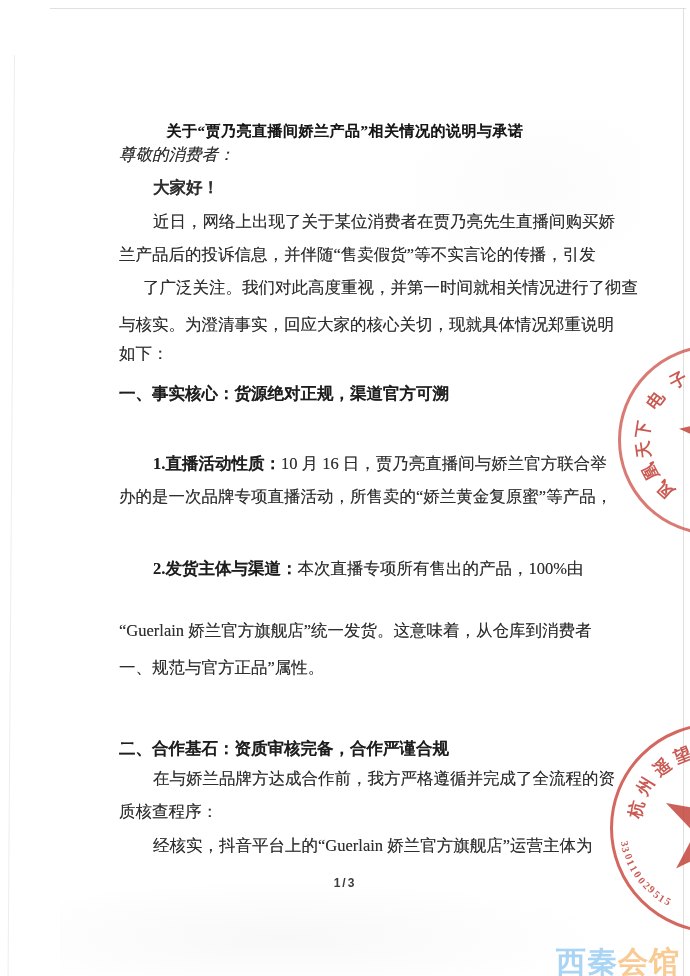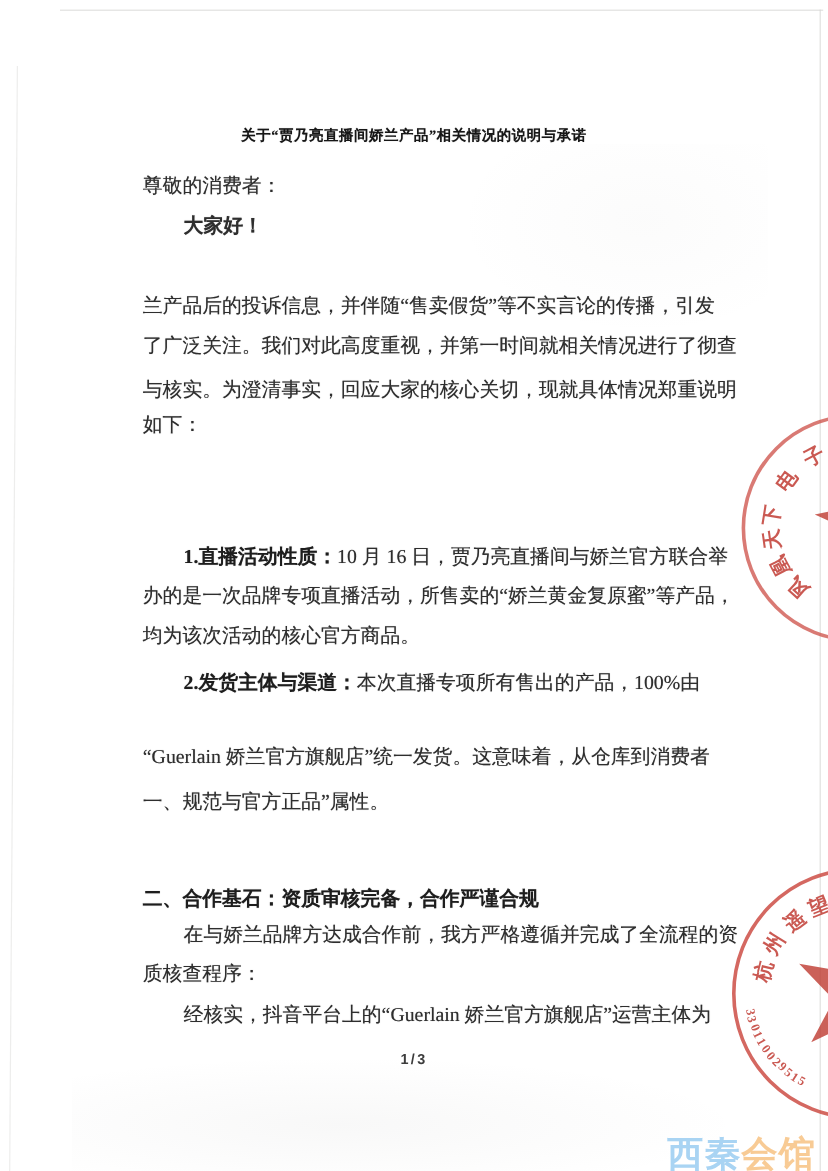--- a/index.html
+++ b/index.html
@@ -15,21 +15,21 @@
   
   .smudge{position:absolute;pointer-events:none;}
   .smudge.s1{left:60px;top:880px;width:560px;height:96px;
     background:radial-gradient(ellipse at 40% 60%, rgba(120,120,118,.05), rgba(0,0,0,0) 70%);}
   .smudge.s2{left:380px;top:120px;width:260px;height:160px;
     background:radial-gradient(ellipse at 60% 40%, rgba(140,140,138,.03), rgba(0,0,0,0) 70%);}
   
   .t{position:absolute;font-size:16.5px;line-height:33px;white-space:pre;
      text-shadow:0 0 .6px rgba(46,46,46,.55);}
   .b{font-weight:bold;color:#1d1d1d;}
-  #title{left:0;top:97px;width:690px;text-align:center;font-size:12px;
+  #title{left:0;top:115px;width:690px;text-align:center;font-size:15px;
      font-weight:bold;letter-spacing:.5px;color:#161616;}
   .m0{left:119px;}  
   .m1{left:153px;}  
   #footer-page{
     position:absolute;left:0;top:876px;width:690px;text-align:center;
     font-family:"Liberation Sans","DejaVu Sans",sans-serif;
     font-size:12px;font-weight:bold;letter-spacing:2px;color:#3c3c3c;}
   
   .stamp-circle{position:absolute;border-radius:50%;border:3.5px solid rgba(201,66,57,.7);}
   #stamp1-circle{left:618px;top:345px;width:184px;height:184px;}
@@ -54,32 +54,33 @@
 
   <div class="edge" style="left:50px;top:8px;width:636px;height:1px;"></div>
   <div class="edge soft" style="left:14px;top:55px;width:1px;height:921px;transform:rotate(.4deg);transform-origin:top;"></div>
   <div class="edge" style="left:683px;top:8px;width:1px;height:968px;"></div>
 
   <div class="smudge s1"></div>
   <div class="smudge s2"></div>
 
   <div id="title" class="t">关于“贾乃亮直播间娇兰产品”相关情况的说明与承诺</div>
 
-  <div class="t m0" style="top:138px;">尊敬的消费者：</div>
+  <div class="t m0" style="top:138px;font-style:italic;">尊敬的消费者：</div>
   <div class="t m1" style="top:171px;font-weight:bold;">大家好！</div>
 
+  <div class="t m1" style="top:205px;">近日，网络上出现了关于某位消费者在贾乃亮先生直播间购买娇</div>
   <div class="t m0" style="top:238px;">兰产品后的投诉信息，并伴随“售卖假货”等不实言论的传播，引发</div>
-  <div class="t m0" style="top:271px;">了广泛关注。我们对此高度重视，并第一时间就相关情况进行了彻查</div>
+  <div class="t m0" style="top:271px;margin-left:24px;">了广泛关注。我们对此高度重视，并第一时间就相关情况进行了彻查</div>
   <div class="t m0" style="top:308px;">与核实。为澄清事实，回应大家的核心关切，现就具体情况郑重说明</div>
   <div class="t m0" style="top:337px;">如下：</div>
 
+  <div class="t m0 b" style="top:377px;">一、事实核心：货源绝对正规，渠道官方可溯</div>
 
   <div class="t m1" style="top:447px;text-align:center;"><span class="b">1.直播活动性质：</span><span>10 月 16 日，贾乃亮直播间与娇兰官方联合举</span></div>
   <div class="t m0" style="top:480px;">办的是一次品牌专项直播活动，所售卖的“娇兰黄金复原蜜”等产品，</div>
-  <div class="t m0" style="top:513px;">均为该次活动的核心官方商品。</div>
 
   <div class="t m1" style="top:552px;"><span class="b">2.发货主体与渠道：</span><span>本次直播专项所有售出的产品，100%由</span></div>
   <div class="t m0" style="top:614px;">“Guerlain 娇兰官方旗舰店”统一发货。这意味着，从仓库到消费者</div>
   <div class="t m0" style="top:651px;">一、规范与官方正品”属性。</div>
 
   <div class="t m0 b" style="top:732px;">二、合作基石：资质审核完备，合作严谨合规</div>
   <div class="t m1" style="top:762px;">在与娇兰品牌方达成合作前，我方严格遵循并完成了全流程的资</div>
   <div class="t m0" style="top:795px;">质核查程序：</div>
   <div class="t m1" style="top:829px;">经核实，抖音平台上的“Guerlain 娇兰官方旗舰店”运营主体为</div>
 

